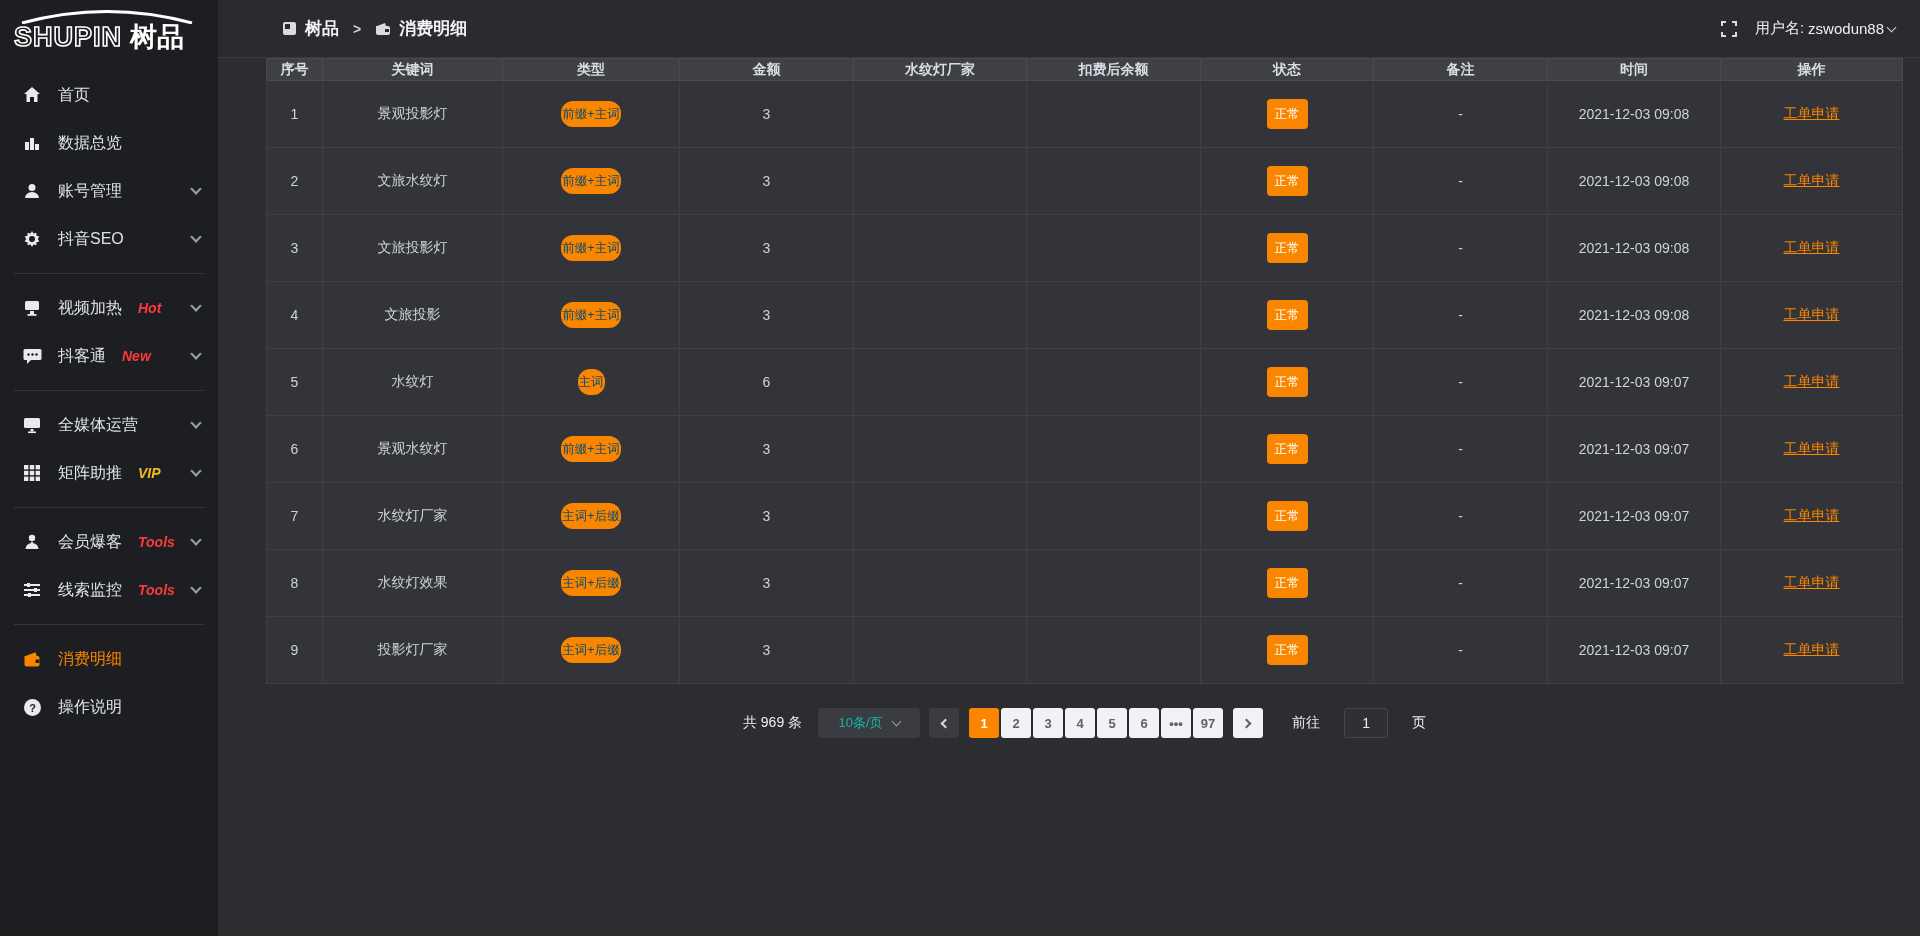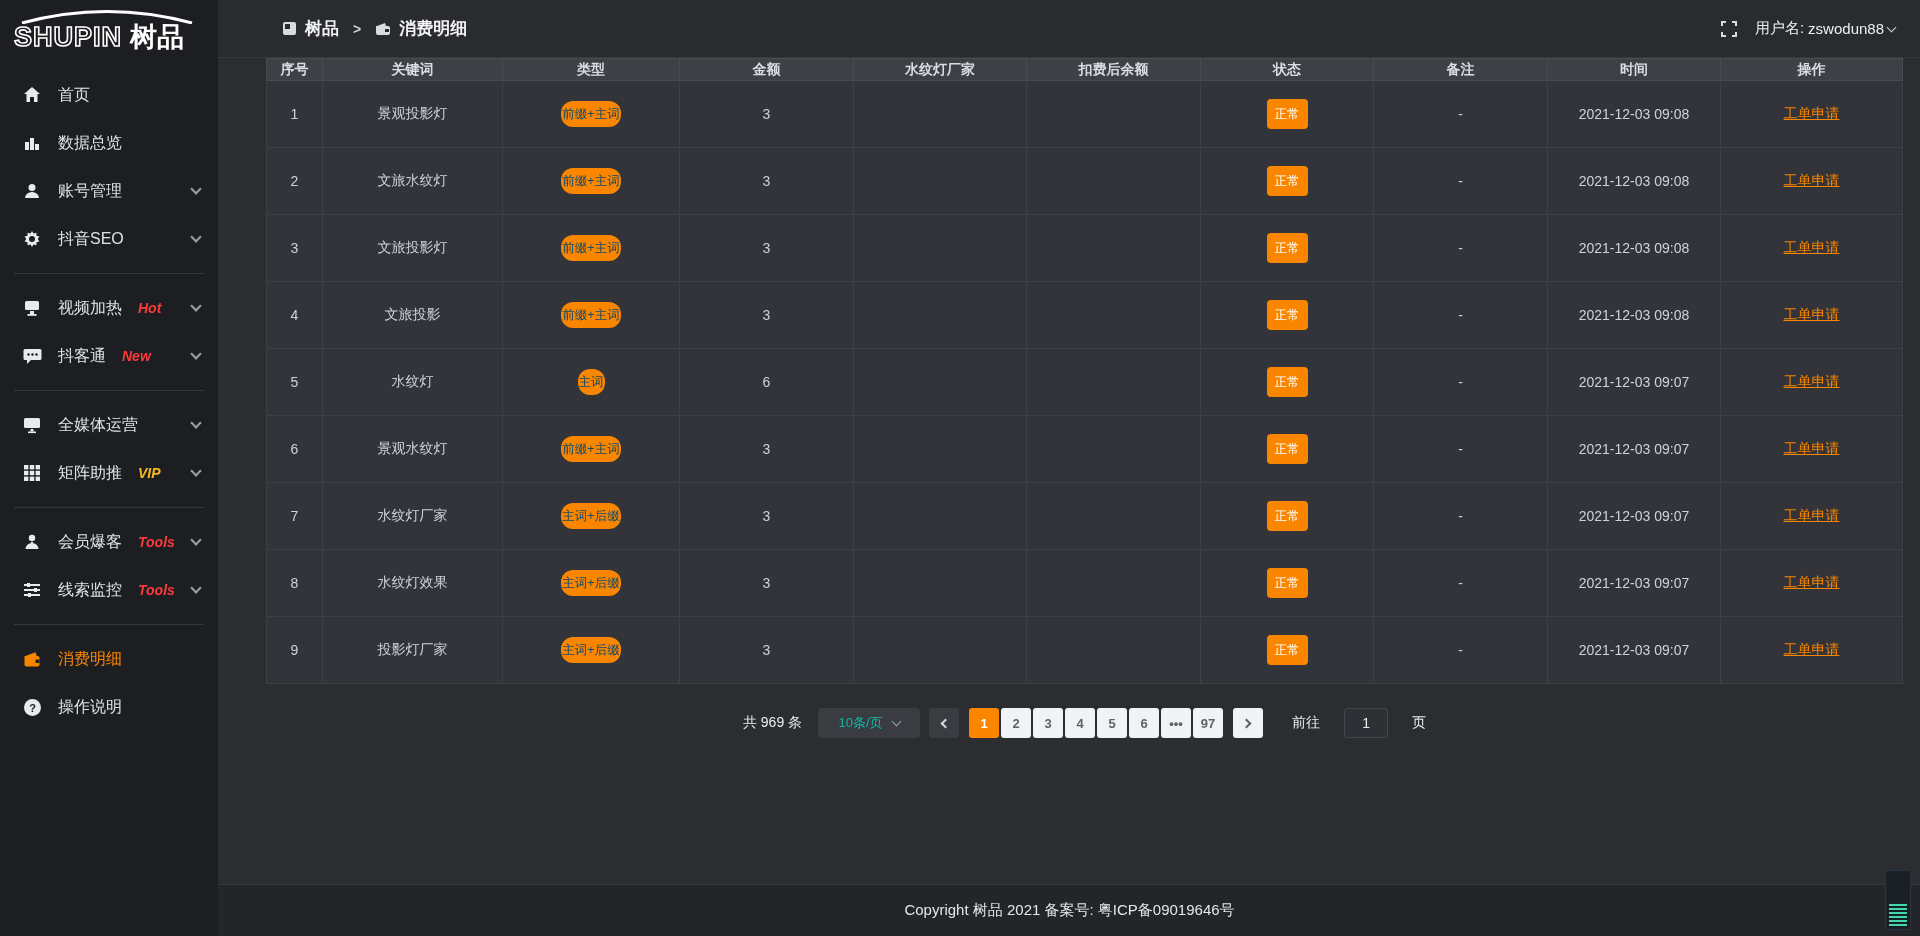--- a/index.html
+++ b/index.html
@@ -478,20 +478,14 @@
             <span class="arr right"></span>
           </span>
         <span class="goto">
           <span>前往</span>
           <input value="1" style="">
           <span>页</span>
         </span>
       </div>
     </div>
 
-    <footer class="footer">
-      <span>Copyright 树品 2021 备案号: 粤ICP备09019646号</span>
-      <span class="scroll-widget">
-          <span class="stripes"></span>
-        </span>
-    </footer>
   </div>
 </div>
 
 </body></html>

